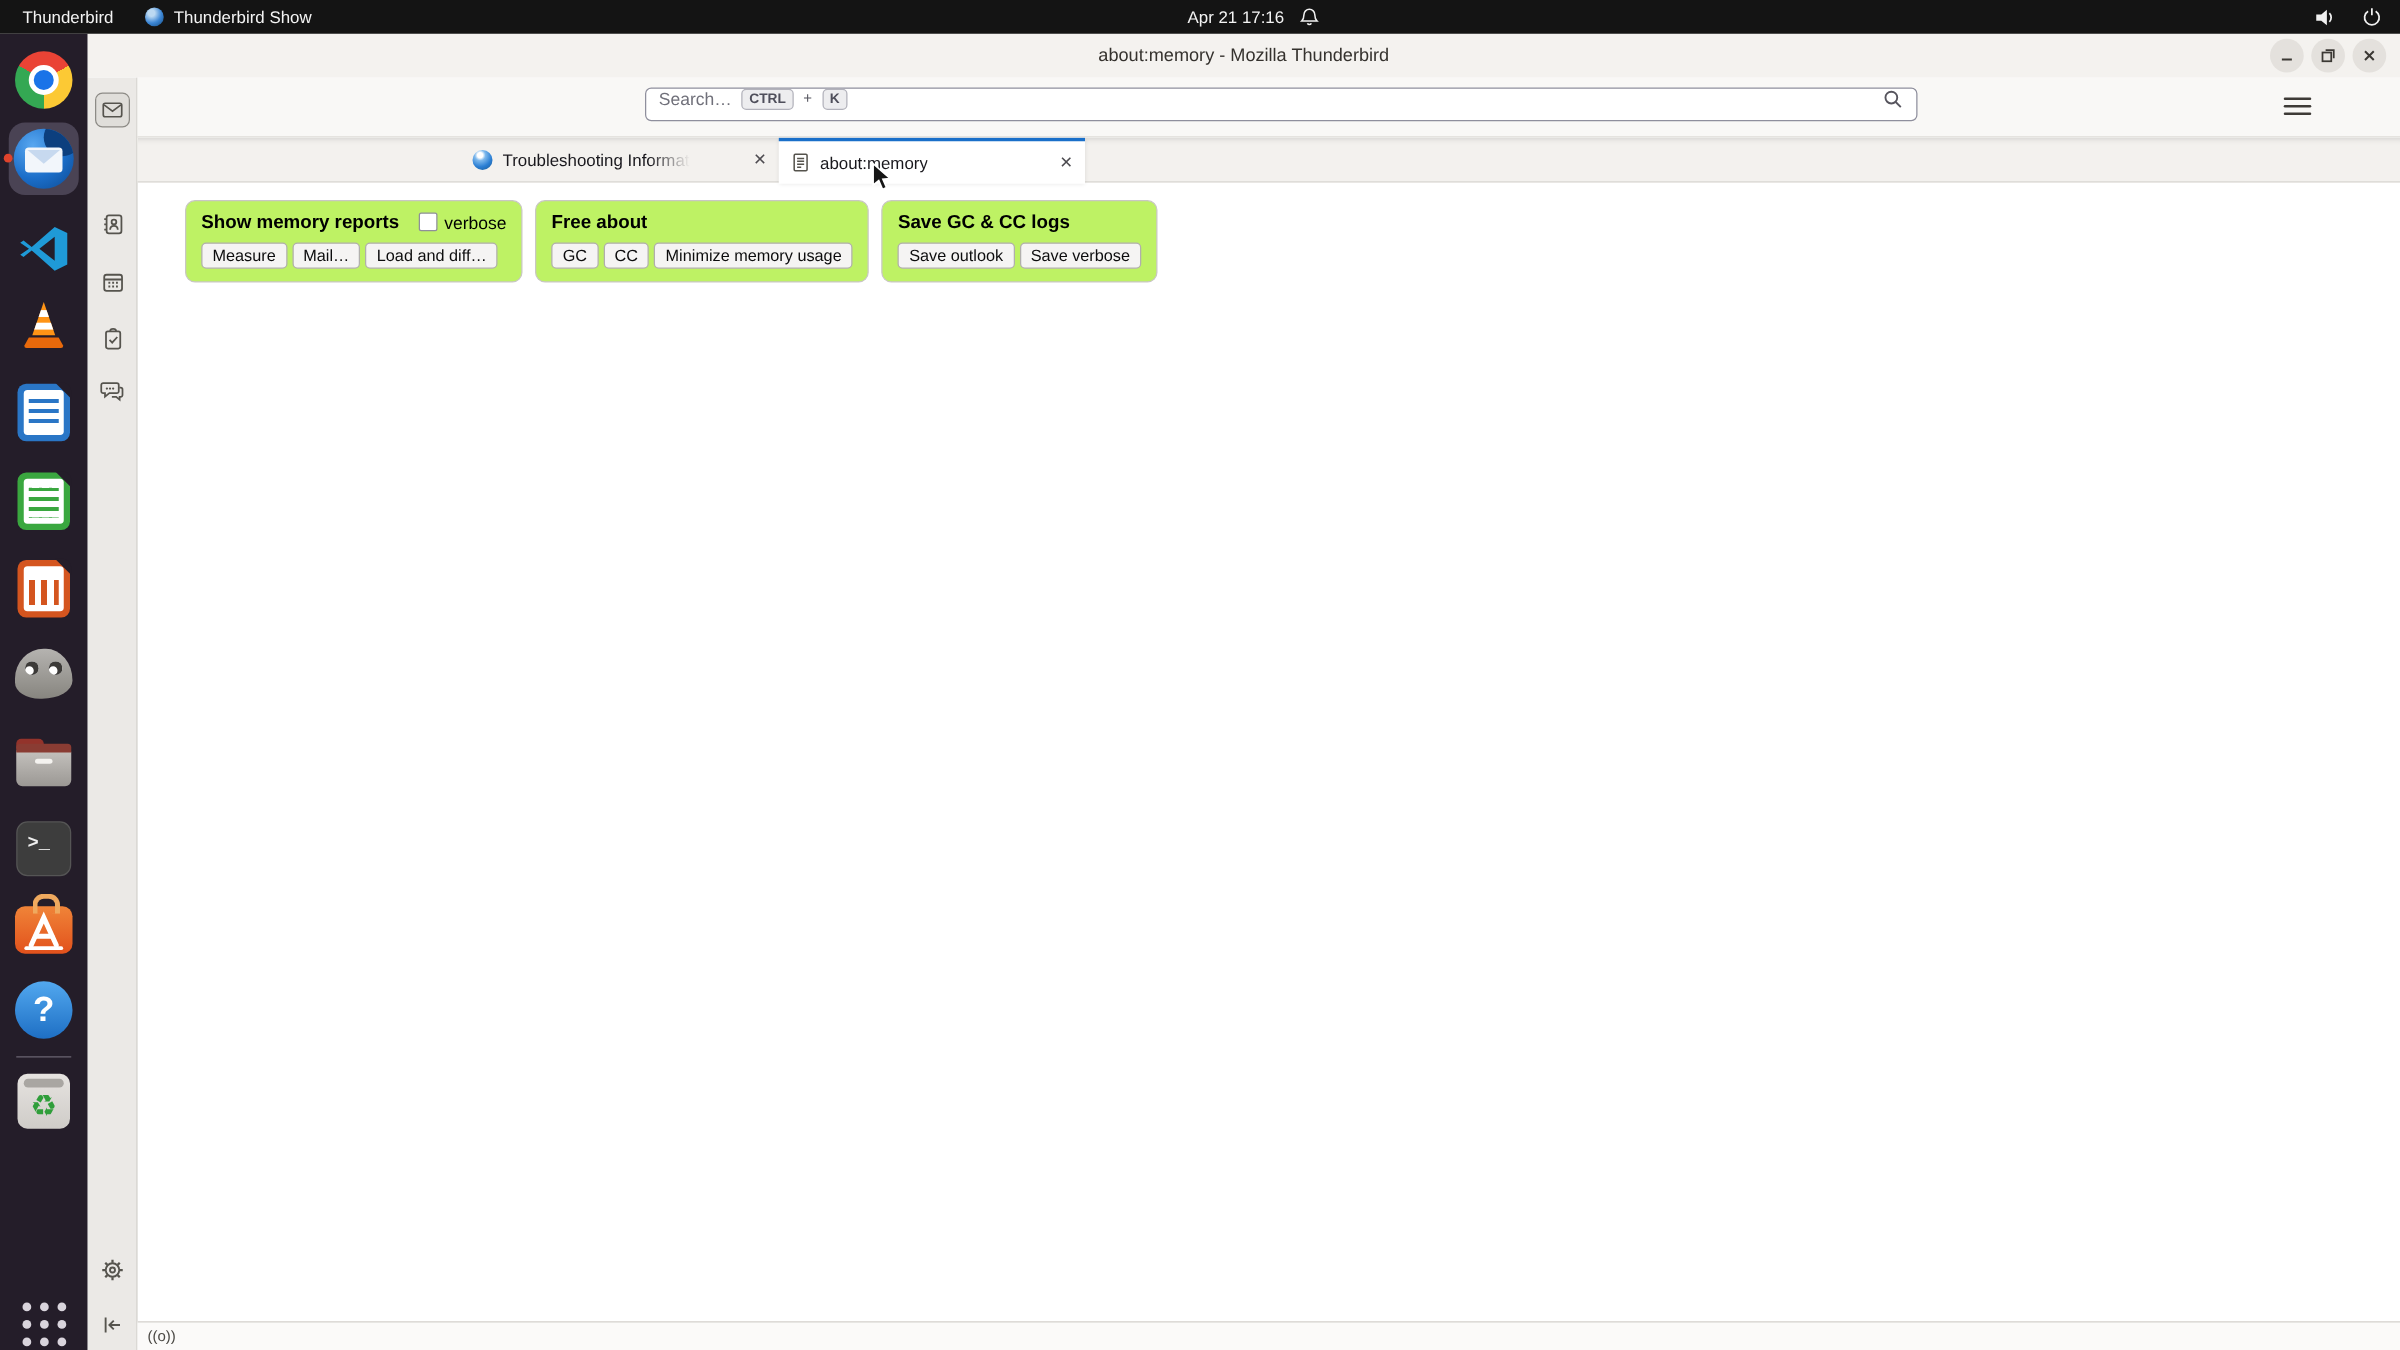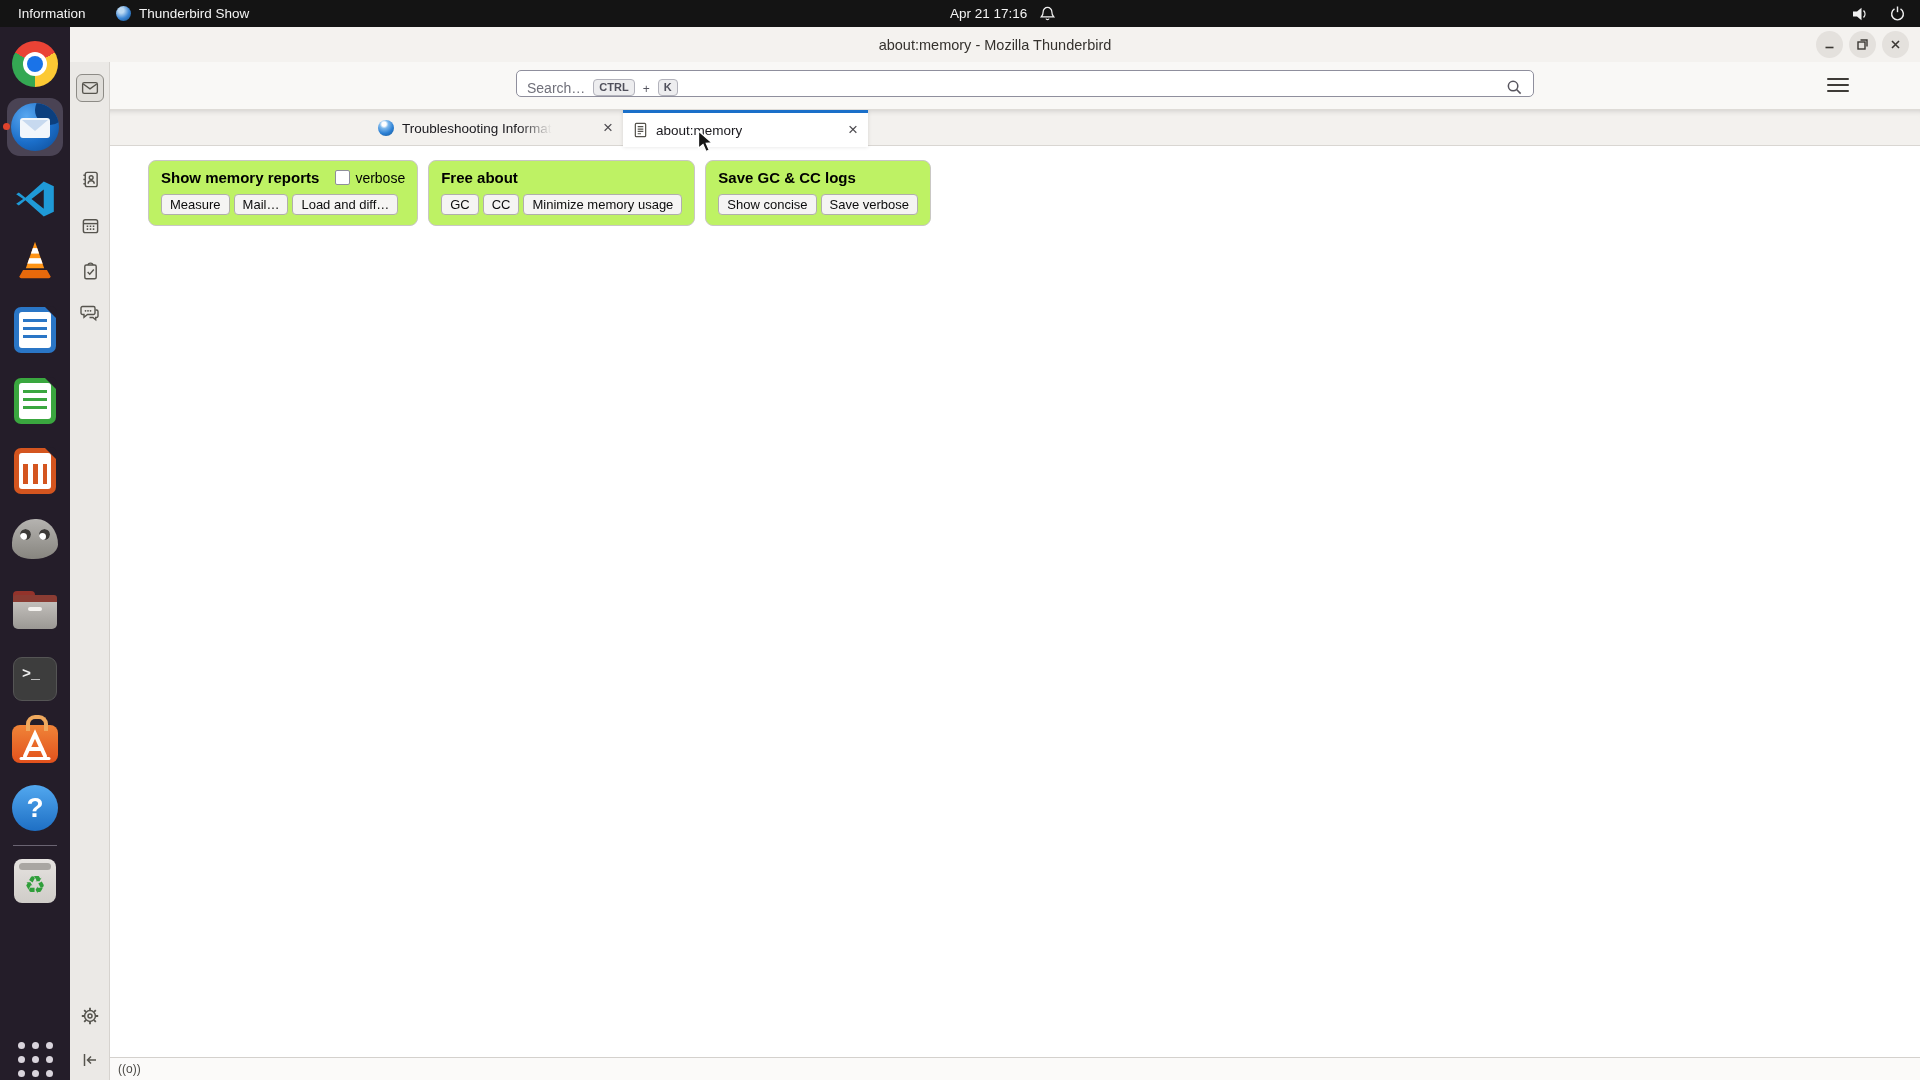--- a/index.html
+++ b/index.html
@@ -49,21 +49,21 @@
   .ic-trash span{margin-top:8px}
   .dock-divider{position:absolute;left:13px;top:818px;width:44px;height:1px;background:#6a6472}
   .ic-grid{display:grid;grid-template-columns:repeat(3,7px);grid-template-rows:repeat(3,7px);gap:7px}
   .ic-grid i{background:#d9d4dc;border-radius:50%}
   
   .titlebar{position:absolute;left:70px;top:27px;width:1850px;height:35px;background:#f4f2ef;z-index:10}
   .win-title{position:absolute;left:0;right:0;top:0;text-align:center;line-height:36px;font-weight:normal;font-size:14.5px;color:#35322e}
   .win-controls{position:absolute;right:11px;top:4px;display:flex;gap:6px}
   .win-btn{width:27px;height:27px;border-radius:50%;background:#e4e1dd;display:flex;align-items:center;justify-content:center}
   .toolbar{position:absolute;left:110px;top:62px;width:1810px;height:48px;background:#f9f8f6;border-bottom:1px solid #dedbd7;box-sizing:border-box;z-index:9}
-  .searchbar{position:absolute;left:516px;top:70px;width:1018px;height:27px;background:#fff;border:1px solid #8f8f9d;border-radius:5px;box-sizing:border-box;display:flex;align-items:flex-end;gap:8px;padding:0 10px;font-size:14px;color:#70707a;z-index:11}
+  .searchbar{position:absolute;left:516px;top:70px;width:1018px;height:27px;background:#fff;border:1px solid #8f8f9d;border-radius:5px;box-sizing:border-box;display:flex;align-items:flex-start;gap:8px;padding:0 10px;font-size:14px;color:#70707a;z-index:11}
   .kbd{background:#ededef;border:1px solid #b2b2bb;border-radius:4px;font-size:11px;font-weight:bold;color:#4f4f5b;padding:0 5px;line-height:15px}
   .kbd-plus{color:#55555f;font-size:12px}
   .hamburger{position:absolute;left:1827px;top:78px;width:22px;display:flex;flex-direction:column;gap:4px;z-index:11}
   .hamburger i{height:2px;background:#3e3b37;border-radius:1px}
   
   .spaces{position:absolute;left:70px;top:62px;width:40px;height:1018px;background:#ebe9e6;border-right:1px solid #d6d3cf;box-sizing:border-box;z-index:8}
   .space-btn{position:absolute;left:6px;width:28px;height:28px;display:flex;align-items:center;justify-content:center;border-radius:6px}
   .space-btn.selected{border:1px solid #8d8b86;background:#e0deda;box-sizing:border-box}
   
   .tabbar{position:absolute;left:110px;top:110px;width:1810px;height:36px;background:#f3f1ee;border-bottom:1px solid #d9d6d2;box-sizing:border-box;box-shadow:inset 0 6px 6px -6px rgba(0,0,0,.2);z-index:8}
@@ -86,21 +86,21 @@
   .btn-row{display:flex;gap:4px;margin-top:8px}
   .btn{background:#f5f4f3;border:1px solid #b1afac;border-radius:4px;padding:2px 8px;font-size:13px;color:#0c0c0d;white-space:nowrap}
   
   .statusbar{position:absolute;left:110px;top:1057px;width:1810px;height:23px;background:#fbfaf9;border-top:1px solid #d4d1cd;box-sizing:border-box;display:flex;align-items:center;padding-left:8px;font-size:12px;color:#4c4a46;z-index:8}
   .cursor{position:absolute;left:697px;top:130px;z-index:99;pointer-events:none}
 </style>
 </head>
 <body>
 
 <div class="topbar">
-  <span class="tb-activities">Information</span>
+  <span class="tb-activities">Thunderbird</span>
   <div class="tb-app">
     <span class="tb-app-icon"></span>
     <span>Thunderbird Show</span>
   </div>
   <div class="tb-clock">
     <span>Apr 21 17:16</span>
     <span>
       <svg width="17" height="17" viewBox="0 0 18 18" fill="none" stroke="#f0f0f0" stroke-width="1.3">
         <path d="M9 2.6a4.6 4.6 0 0 1 4.6 4.6c0 3 .9 4.3 1.9 5.3H2.5c1-1 1.9-2.3 1.9-5.3A4.6 4.6 0 0 1 9 2.6Z"></path>
         <path d="M7.4 14.4a1.7 1.7 0 0 0 3.2 0"></path>
@@ -359,21 +359,21 @@
         <button class="btn">GC</button>
         <button class="btn">CC</button>
         <button class="btn">Minimize memory usage</button>
       </div>
     </div>
     <div class="card">
       <div class="card-head">
         <span class="card-title">Save GC &amp; CC logs</span>
       </div>
       <div class="btn-row">
-        <button class="btn">Show concise</button>
+        <button class="btn">Save outlook</button>
         <button class="btn">Save verbose</button>
       </div>
     </div>
   </div>
 </div>
 
 <div class="statusbar">
   <span>((o))</span>
 </div>
 

